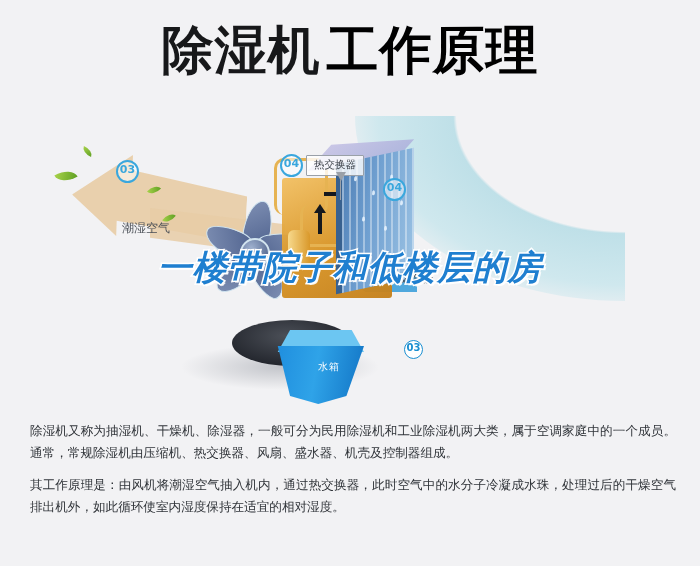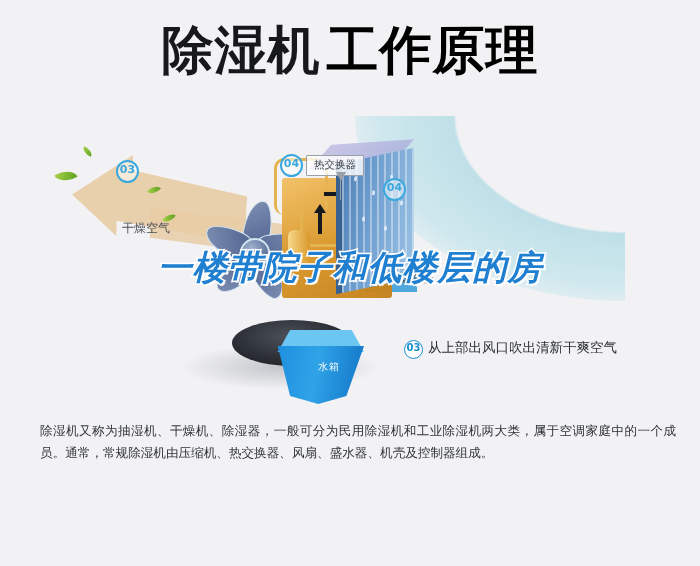--- a/index.html
+++ b/index.html
@@ -203,21 +203,21 @@
       0 0 0 #fff,
       2px 2px 0 rgba(255,255,255,.9);
   }
 
   
   .body-copy{
     position:absolute;left:26px;top:420px;width:650px;
     font-size:12.6px;line-height:22px;color:#2f3338;
     text-align:justify;
   }
-  .body-copy p{margin:0 0 10px 14px;font-family:Liberation Serif, serif;}
+  .body-copy p{margin:0 0 10px 4px;font-family:Liberation Serif, serif;}
 </style>
 </head>
 <body>
 
 <div class="title-wrap">
   <div class="title">
     <span class="t-a">除湿机</span><span class="t-b">工作原理</span>
   </div>
 </div>
 
@@ -281,29 +281,29 @@
     <div class="wt-body"></div>
     <div class="wt-label">水箱</div>
   </div>
 
   <div class="badge" style="left:280px;top:46px;">04</div>
   <div class="callout">热交换器</div>
   <div class="callout-tail"></div>
   <div class="callout-stem"></div>
 
   <div class="badge" style="left:116px;top:52px;">03</div>
-  <div class="dlabel" style="left:122px;top:112px;">干燥空气</div>
+  <div class="dlabel" style="left:122px;top:112px;">潮湿空气</div>
 
   <div class="badge" style="left:383px;top:70px;">04</div>
   <div class="dlabel" style="left:386px;top:162px;">热交换器</div>
 
   <div class="step-badge" style="left:404px;top:232px;">03</div>
-  <div class="step-text" style="left:428px;top:231px;">从上部出风口吹出清新干爽空气</div>
 
 </div>
 
 <div class="overlay">
   <span class="overlay-line">一楼带院子和低楼层的房</span>
 </div>
 
 <div class="body-copy">
   <p>除湿机又称为抽湿机、干燥机、除湿器，一般可分为民用除湿机和工业除湿机两大类，属于空调家庭中的一个成员。通常，常规除湿机由压缩机、热交换器、风扇、盛水器、机壳及控制器组成。</p>
+  <p>其工作原理是：由风机将潮湿空气抽入机内，通过热交换器，此时空气中的水分子冷凝成水珠，处理过后的干燥空气排出机外，如此循环使室内湿度保持在适宜的相对湿度。</p>
 </div>
 
 </body></html>

